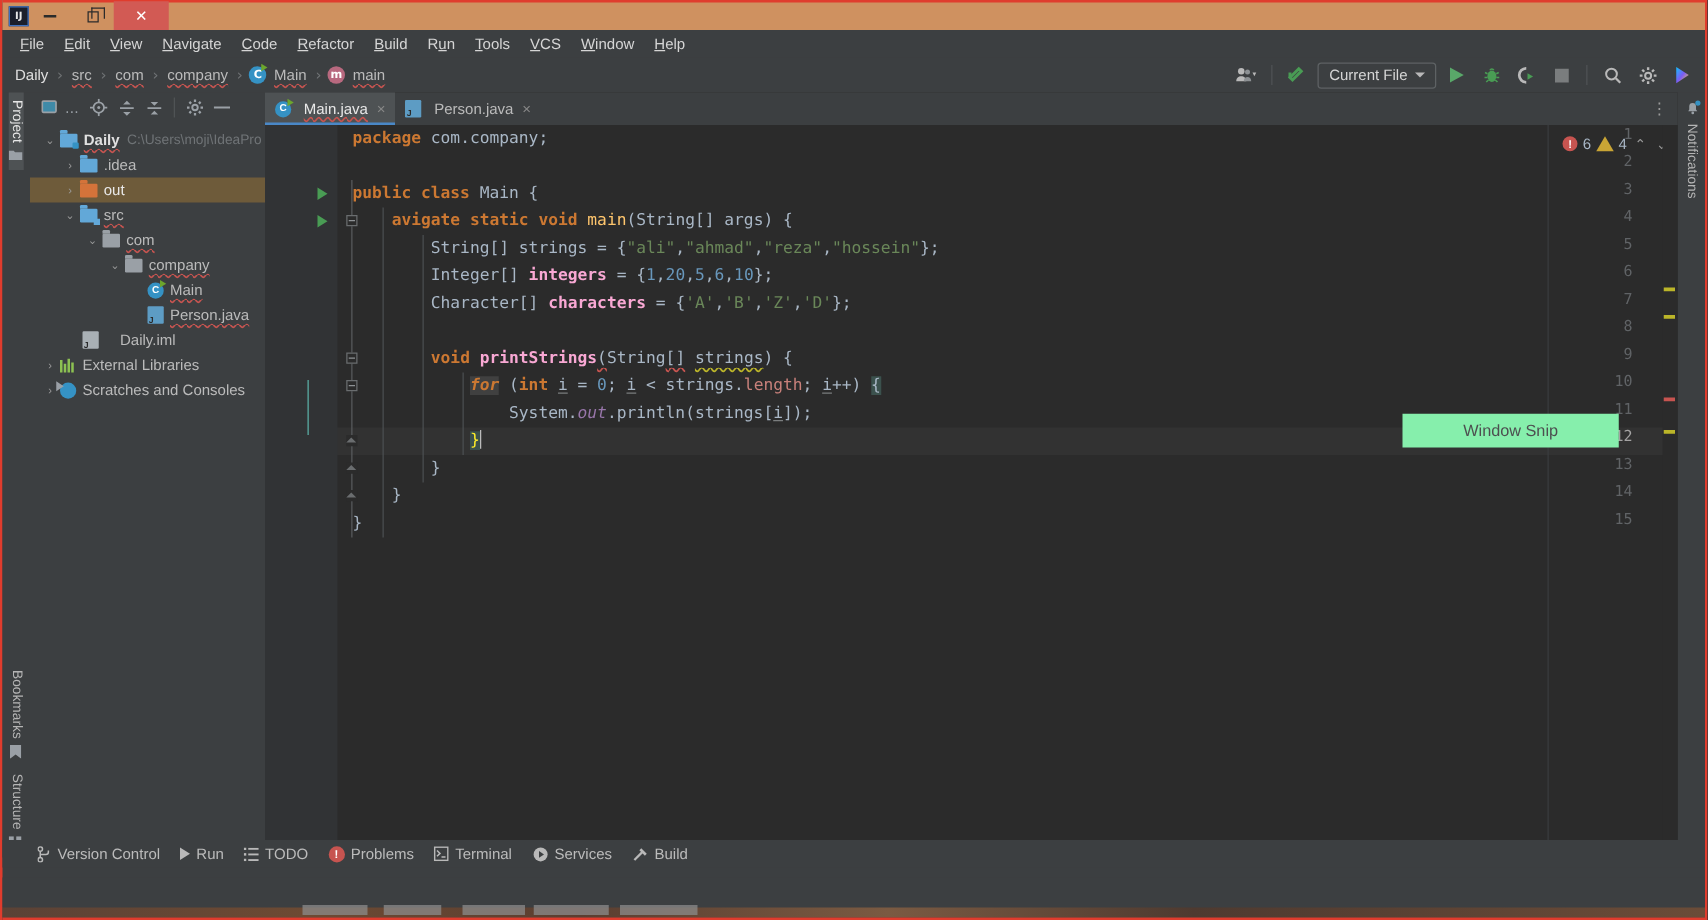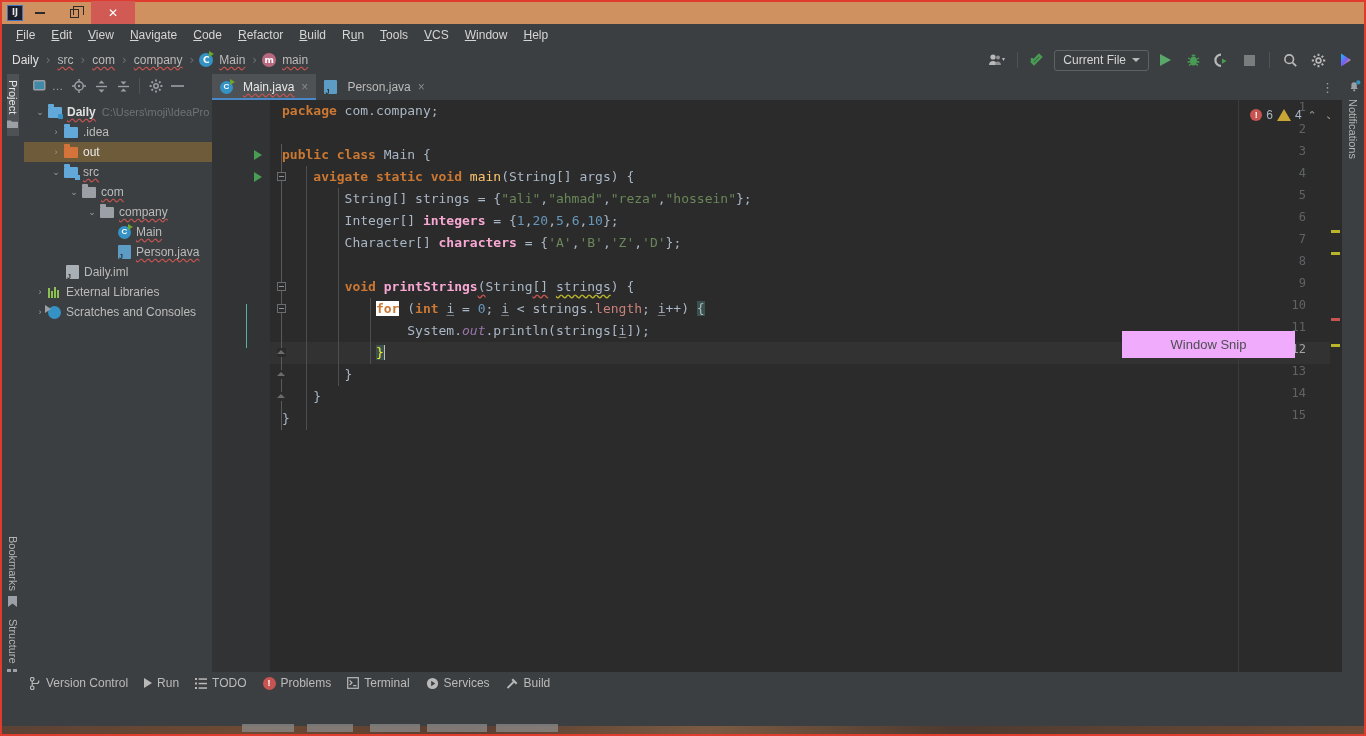--- a/index.html
+++ b/index.html
@@ -209,21 +209,21 @@
     position:absolute; left:0; right:0; height:22px; background:#323232;
   }
   .kw { color: #cc7832; font-weight: bold; }
   .str { color: #6a8759; }
   .num { color: #6897bb; }
   .fn { color: #ffc66d; }
   .unused { color: #f9a8d4; font-weight: bold; }
   .field { color: #9876aa; font-style: italic; }
   .prop { color: #c9817b; }
   .hl-brace { background: #3b514d; color: #a9b7c6; }
-  .hl-kw { background: #ffffff; color: #cc7832; font-weight: bold; }
+  .hl-kw { background: #404040; color: #cc7832; font-weight: bold; font-style: italic; }
   .hl-close { background: #3b514d; color: #ffef28; }
   .err-wavy { text-decoration: underline wavy #c75450; text-underline-offset: 3px; }
   .warn-wavy { text-decoration: underline wavy #bbb529; text-underline-offset: 3px; }
   .var-u { text-decoration: underline; text-decoration-color:#7a7d7e; text-underline-offset:2px; }
   .caret { display:inline-block; width:1px; height:15px; background:#bbbbbb; vertical-align:-3px; }
 
   .inspect-widget {
     position: absolute; right: 6px; top: 4px; height: 22px;
     display: flex; align-items: center; gap: 4px; font-size: 12px;
     color: #a9b7c6; font-family: "Liberation Sans", sans-serif;
@@ -231,21 +231,21 @@
   .err-dot { width:12px;height:12px;border-radius:50%;background:#c75450;color:#fff;
     font-size:9px;display:flex;align-items:center;justify-content:center;font-weight:bold;line-height:1;}
   .warn-tri { width:0;height:0;border-left:7px solid transparent;border-right:7px solid transparent;border-bottom:12px solid #c9a535; position:relative;}
   .chev { color:#999; font-size:11px; padding:0 2px; }
 
   .marker-bar { position:absolute; right:0; top:0; width:12px; height:100%; background:#2b2b2b; }
   .marker { position:absolute; right:2px; width:9px; height:3px; }
 
   .watermark {
     position:absolute; left:910px; top:231px; width:173px; height:27px;
-    background:#f0abfc; display:flex; align-items:center; justify-content:center;
+    background:#86efac; display:flex; align-items:center; justify-content:center;
     font-size:13px; color:#4d4f50; font-family:"Liberation Sans", sans-serif;
   }
   .right-margin { position:absolute; left:1026px; top:0; width:1px; height:100%; background:#3a3d3f; }
 
   
   .bottom-bar {
     position: absolute; left: 0; bottom: 42px; width: 100%; height: 22px;
     background: #3c3f41; display: flex; align-items: center; padding-left: 28px; gap: 16px;
   }
   .bw { display:flex; align-items:center; gap:5px; font-size:12px; color:#bbbbbb;
@@ -527,21 +527,21 @@
       <div class="row" style="padding-left:94px;">
         <span class="class-ic">C</span>
         <span class="wavy">Main</span>
       </div>
 
       <div class="row" style="padding-left:94px;">
         <span class="file-ic"></span>
         <span class="wavy">Person.java</span>
       </div>
 
-      <div class="row" style="padding-left:42px;">
+      <div class="row" style="padding-left:42px;gap:12px;">
         <span class="file-ic iml"></span>
         <span>Daily.iml</span>
       </div>
 
       <div class="row" style="padding-left:8px;">
         <span class="arrow">›</span>
         <span class="lib-ic">
             <i style="height:10px"></i>
             <i style="height:7px"></i>
             <i style="height:11px"></i>

